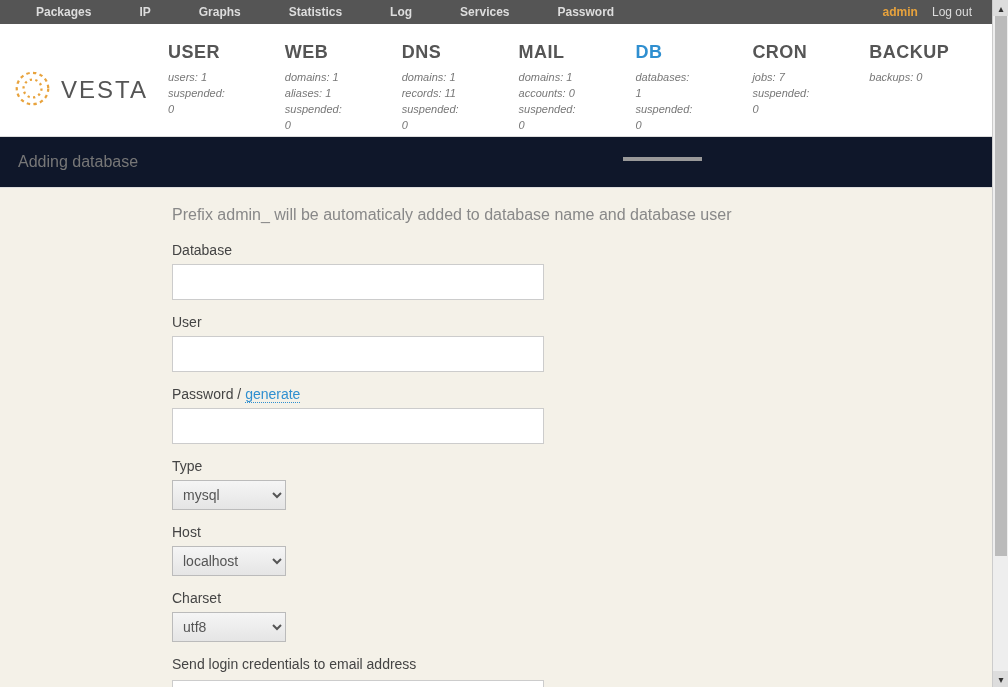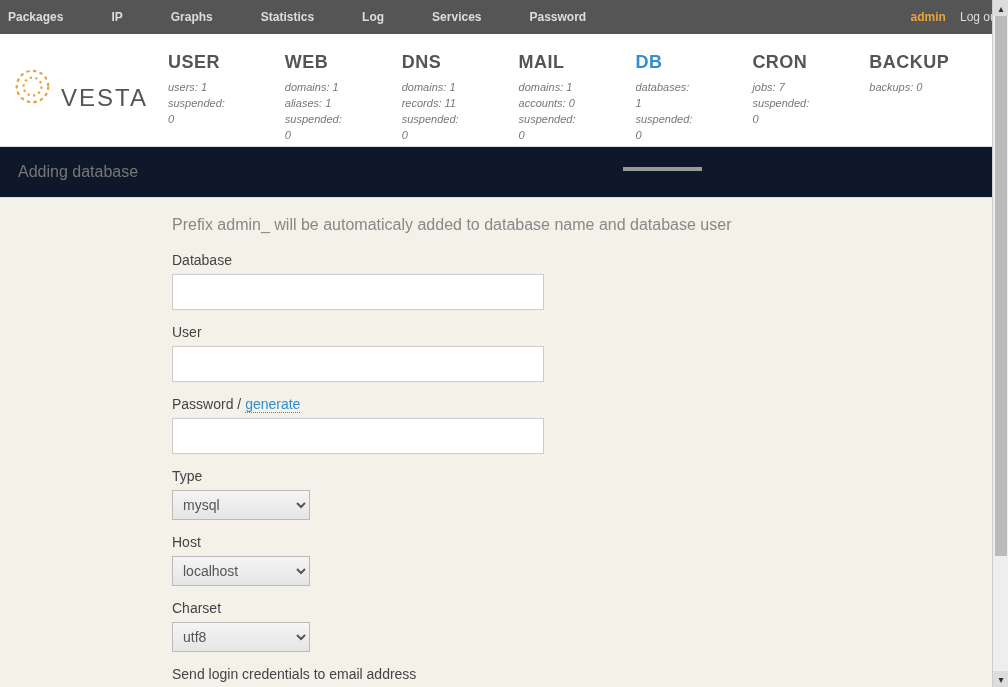--- a/index.html
+++ b/index.html
@@ -1,28 +1,28 @@
 <!DOCTYPE html>
 <html><head>
 <meta charset="utf-8">
 <style>
 * { margin: 0; padding: 0; box-sizing: border-box; }
 body { font-family: Arial, Helvetica, sans-serif; font-size: 13px; color: #333; background: #fff; width: 1008px; height: 687px; overflow: hidden; position: relative; }
 
 
-.topbar { background: #555; height: 34px; display: flex; align-items: center; padding: 0 8px; color: #ddd; font-size: 12px; }
+.topbar { background: #555; height: 24px; display: flex; align-items: center; padding: 0 36px; color: #ddd; font-size: 12px; }
 .topbar-left { display: flex; gap: 0; }
 .topbar-left .titem { padding: 0 20px 0 0; margin-right: 28px; color: #ddd; cursor: pointer; font-weight: bold; }
 .topbar-right { margin-left: auto; display: flex; gap: 14px; align-items: center; }
 .topbar-right .admin { color: #e8a33d; font-weight: bold; cursor: pointer; }
 .topbar-right .logout { color: #ddd; font-weight: normal; cursor: pointer; }
 
 
 .mainbar { background: #fff; border-bottom: 1px solid #ddd; height: 113px; display: flex; align-items: flex-start; padding: 0 0 0 10px; position: relative; }
-.logo { display: flex; align-items: flex-end; padding: 30px 20px 0 0; }
+.logo { display: flex; align-items: center; padding: 42px 20px 0 0; }
 .logo svg { width: 45px; height: 45px; }
 .logo-text { font-size: 24px; font-weight: normal; color: #555; letter-spacing: 2px; margin-left: 6px; font-family: Arial; }
 
 .navcats { display: flex; flex: 1; }
 .navcat { padding: 18px 20px 0 0; margin-right: 40px; cursor: pointer; }
 .navcat .title { font-size: 18px; font-weight: bold; color: #555; letter-spacing: 0.5px; margin-bottom: 6px; }
 .navcat.active .title { color: #2f8fd0; }
 .navcat .line { font-size: 11px; color: #777; line-height: 16px; font-style: italic; }
 .navcat.active { position: relative; }
 .navcat.active::after { content: ""; position: absolute; left: -12px; right: 10px; bottom: -28px; height: 4px; background: #999; }
@@ -30,21 +30,21 @@
 
 .pagetitle { background: #0f172a; border-bottom: 1px solid #ddd; padding: 16px 18px; font-size: 16px; color: #777; font-weight: normal; }
 
 
 .formwrap { background: #f4f1e8; padding: 18px 0 40px 172px; min-height: 500px; }
 .hint { color: #888; font-size: 16px; margin-bottom: 18px; }
 .field { margin-bottom: 14px; }
 .field label { display: block; font-size: 14px; color: #444; margin-bottom: 6px; }
 .field label a { color: #2f8fd0; text-decoration: none; border-bottom: 1px dotted #2f8fd0; cursor: pointer; }
 .field input[type=text], .field input[type=password] { width: 372px; height: 36px; border: 1px solid #ccc; background: #fff; padding: 0 8px; font-size: 14px; }
-.field select { width: 138px; height: 30px; border: 1px solid #bbb; background: linear-gradient(#f5f5f5,#e5e5e5); padding: 0 6px; font-size: 14px; color: #555; }
+.field select { width: 114px; height: 30px; border: 1px solid #bbb; background: linear-gradient(#f5f5f5,#e5e5e5); padding: 0 6px; font-size: 14px; color: #555; }
 
 
 .fake-scroll { position: absolute; right: 0; top: 0; width: 16px; height: 687px; background: #eee; border-left: 1px solid #ccc; }
 .fake-scroll .up, .fake-scroll .down { position: absolute; left: 0; width: 16px; height: 16px; background: #ddd; display: flex; align-items: center; justify-content: center; font-size: 10px; color: #333; }
 .fake-scroll .up { top: 0; }
 .fake-scroll .down { bottom: 0; }
 .fake-scroll .thumb { position: absolute; left: 2px; width: 12px; top: 16px; height: 540px; background: #bbb; }
 </style>
 </head>
 <body>

